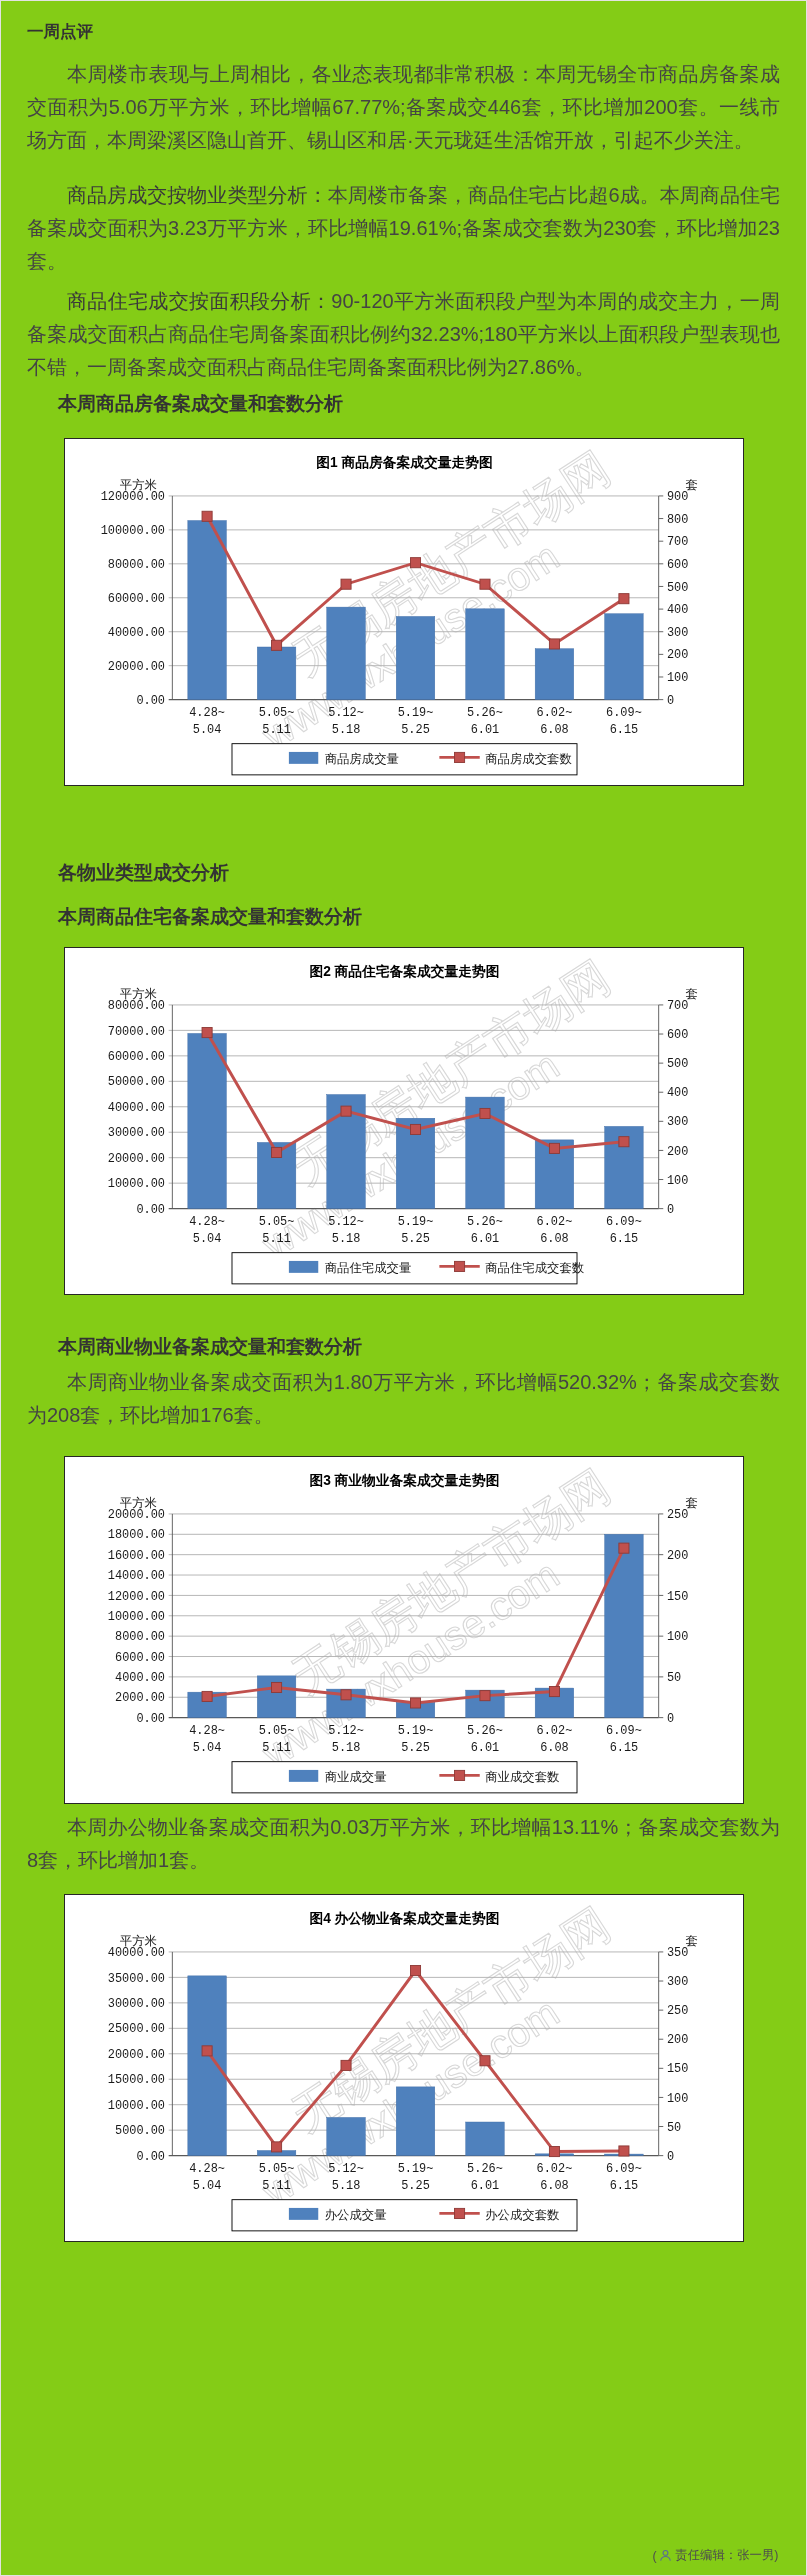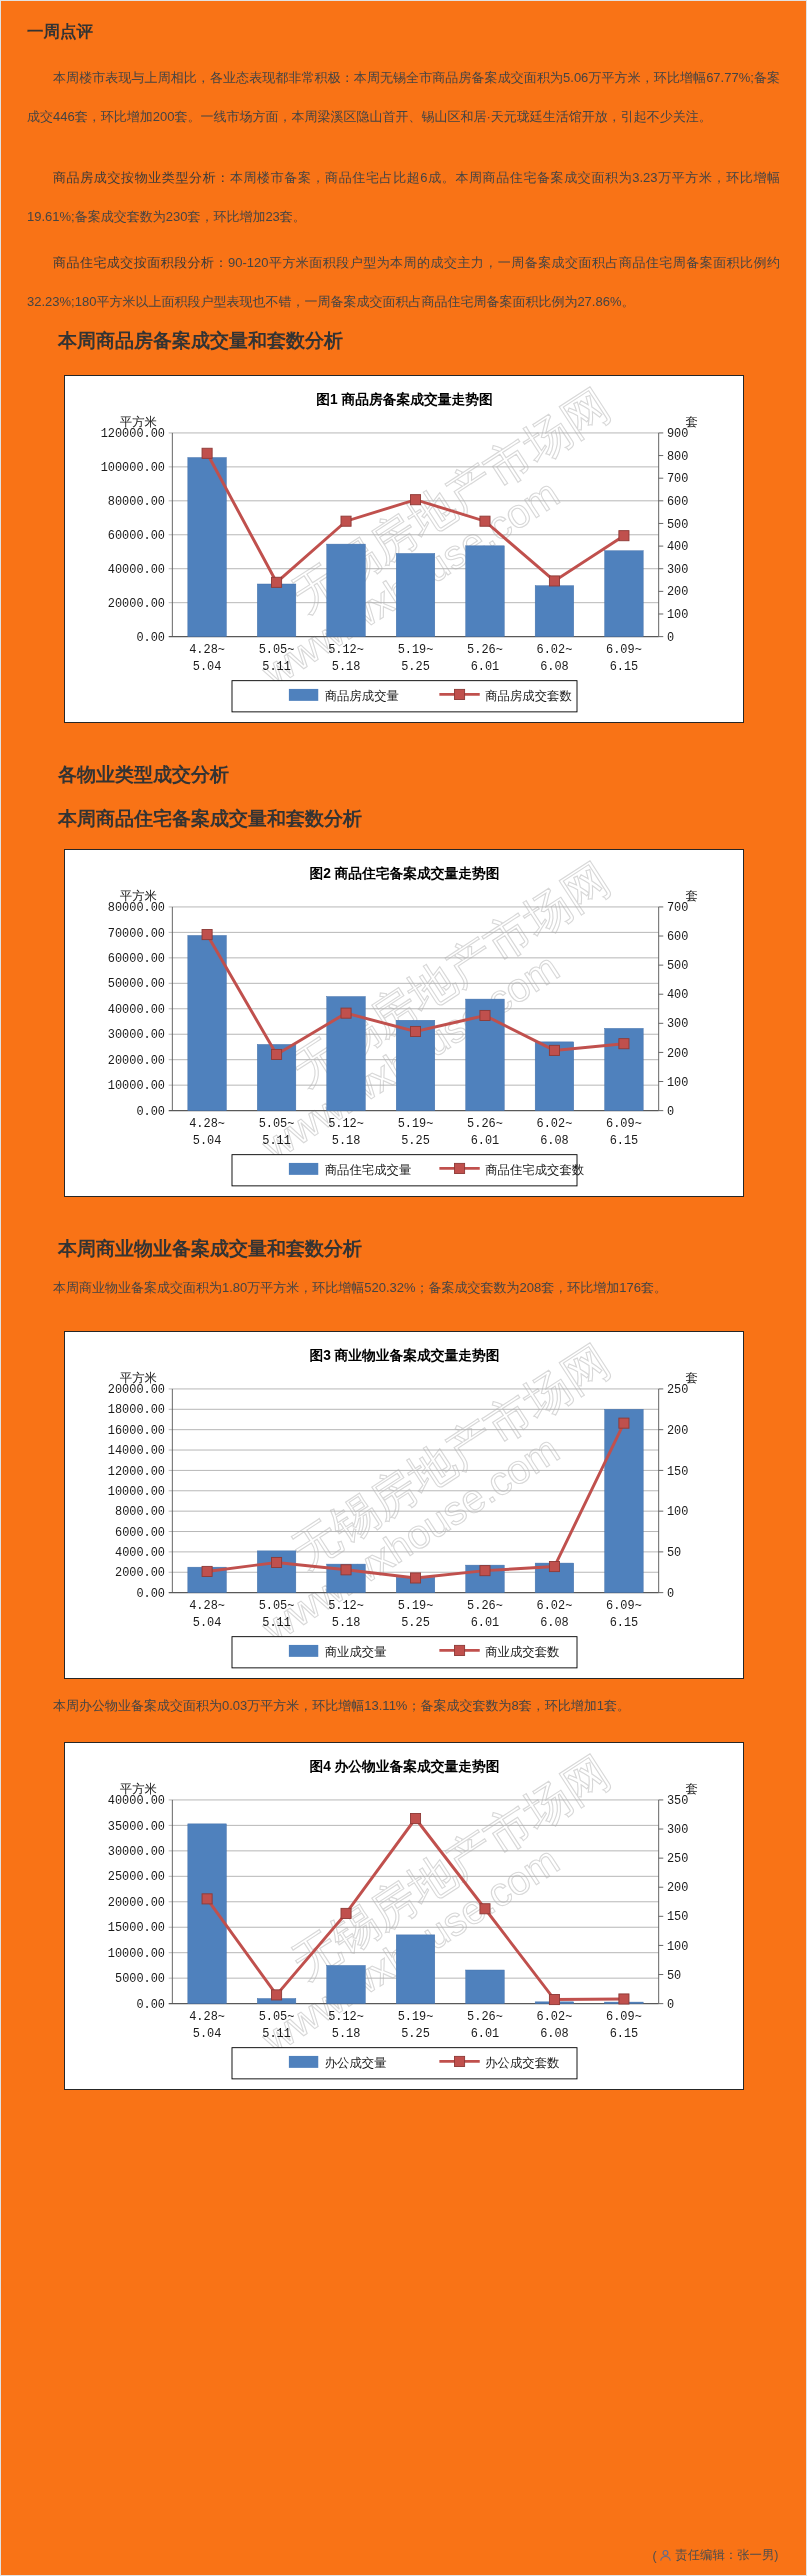--- a/index.html
+++ b/index.html
@@ -1,36 +1,36 @@
 <!DOCTYPE html>
 <html style="font-size:14.7px"><head>
 <meta charset="utf-8">
 <style>
   html,body{margin:0;padding:0;background:#fff;}
   .page{
-    width:805px;height:2574px;border:0.9px solid #e2e2e2;background:#f97316;
+    width:805px;height:2574px;border:0.9px solid #e2e2e2;background:#84cc16;
     position:relative;overflow:hidden;
     font-family:"Liberation Sans","DejaVu Sans",sans-serif;color:#404040;
   }
   .content{padding:0 26px;}
   .main-head{
     font-size:16.5px;line-height:24px;font-weight:bold;color:#333;
     margin:0;padding-top:18.3px;
   }
   .para{
-    font-size:13px;line-height:39px;margin:7.3px 0 0;text-align:justify;color:#444;
+    font-size:20px;line-height:33px;margin:7.3px 0 0;text-align:justify;color:#444;
   }
   .indent{text-indent:2em;}
   .para .lead{font-weight:normal;color:#3a3a3a;}
   .sec-head{
     font-size:19px;line-height:24px;font-weight:bold;color:#333;
     margin:7.3px 0 0;padding-left:31px;
   }
   .mt16{margin-top:14.7px;} .mt22{margin-top:20px;} .mt24{margin-top:22px;}
-  .mt44{margin-top:40px;} .mt58{margin-top:40px;} .mt64{margin-top:59px;}
+  .mt44{margin-top:40px;} .mt58{margin-top:75px;} .mt64{margin-top:59px;}
   .chart-wrap{
     width:680px;margin:22px auto 0;border:0.9px solid #262626;background:#fff;
     box-sizing:border-box;
   }
   .chart-wrap svg{display:block;width:679px;height:346px;}
   .cw-mt20{margin-top:18.3px;} .cw-mt26{margin-top:24px;} .cw-mt18{margin-top:16.5px;}
   .footer{
     position:absolute;right:27.5px;bottom:11px;
     font-size:12.4px;color:#4d4d4d;display:flex;align-items:center;gap:2.8px;
   }

